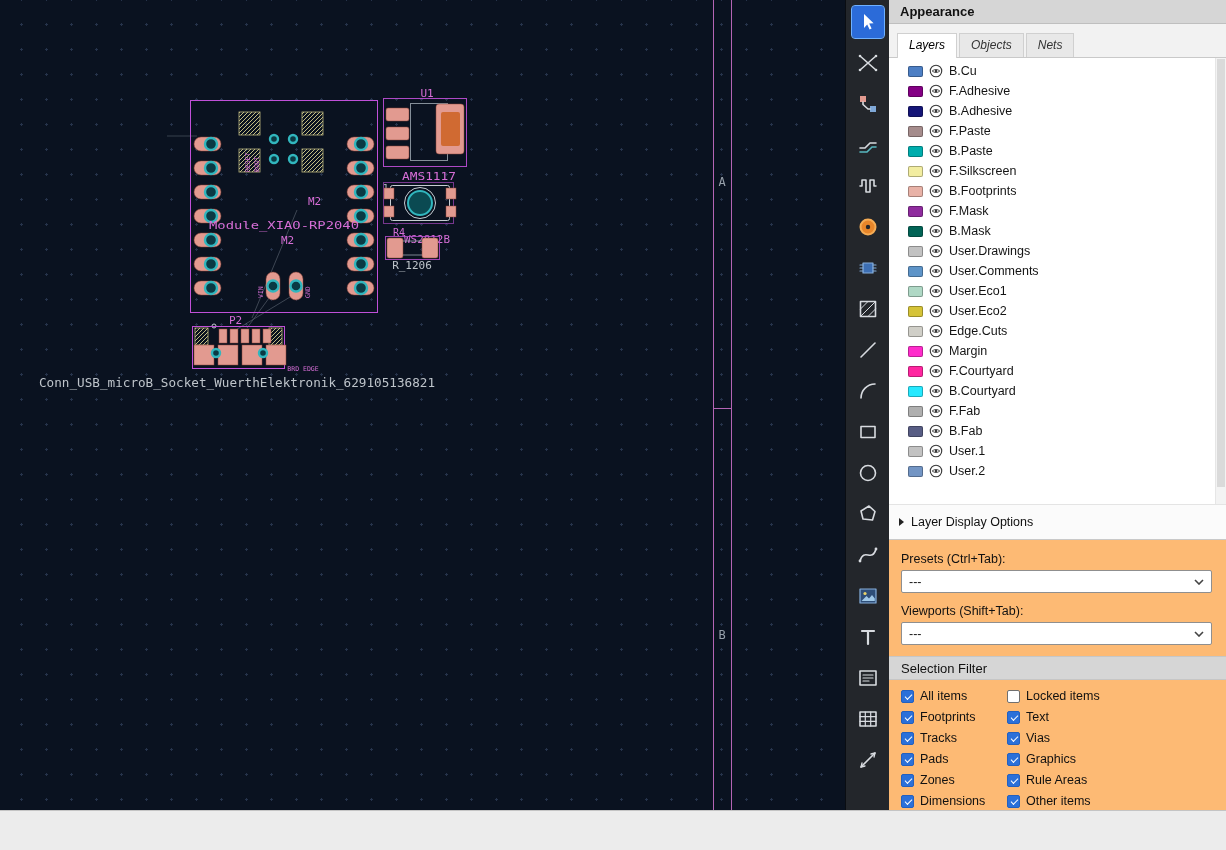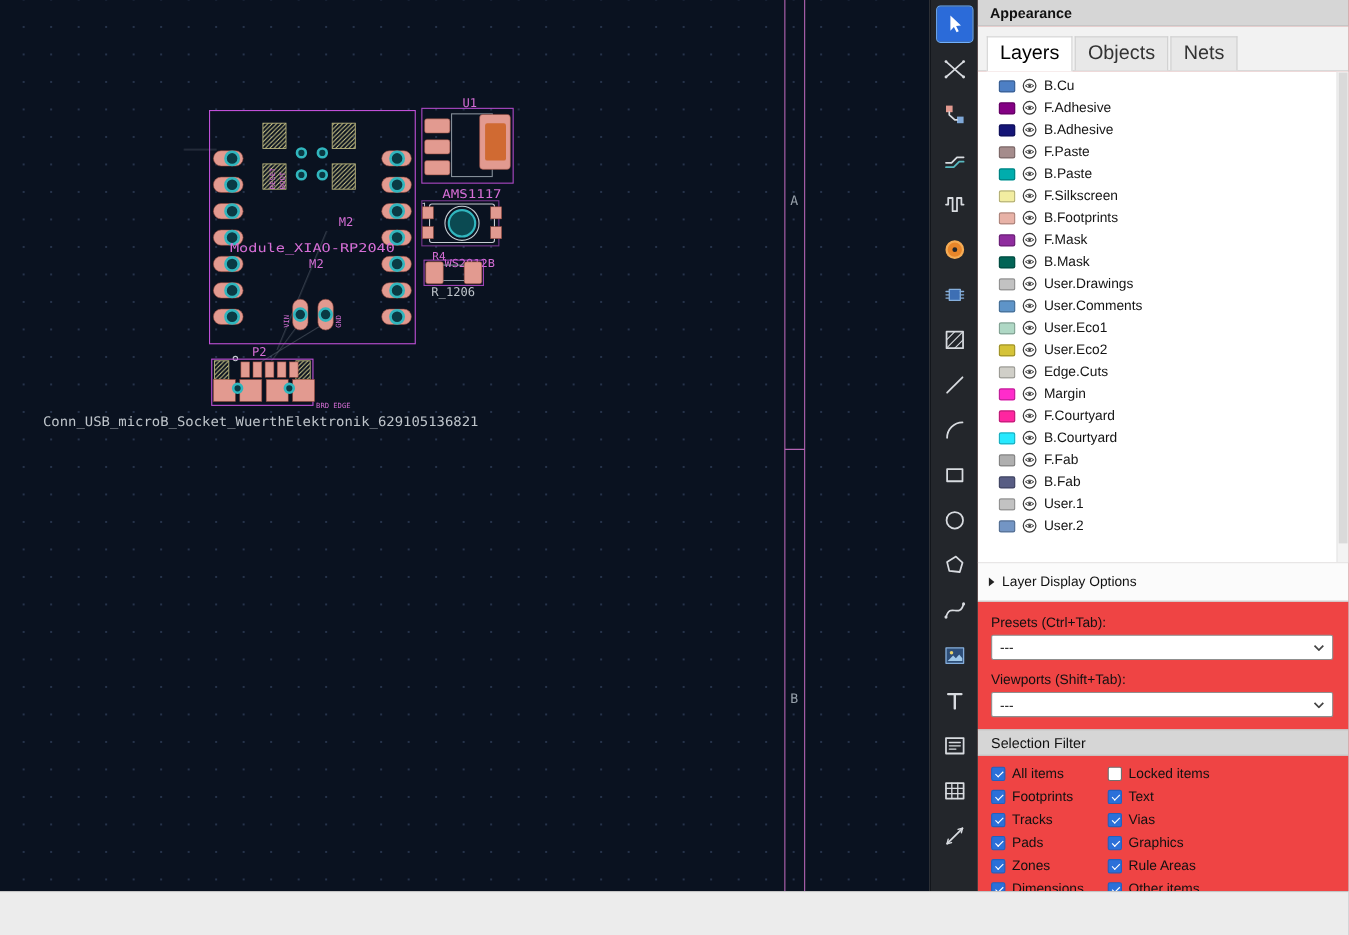--- a/index.html
+++ b/index.html
@@ -22,27 +22,27 @@
 
   
   .right-toolbar{position:absolute;left:845px;top:0;width:44px;height:810px;background:#23262B;
     border-left:1px solid #0a0d12;display:flex;flex-direction:column;align-items:center;
     padding-top:6px;gap:9px;}
   .tool-btn{width:32px;height:32px;border-radius:3px;display:flex;align-items:center;justify-content:center;flex:0 0 32px;}
   .tool-btn svg{width:24px;height:24px;stroke:#D8DBE0;fill:none;stroke-width:1.6;stroke-linecap:round;stroke-linejoin:round;}
   .tool-btn.active{background:#2B6BD9;outline:1.5px solid #6FB0FF;}
 
   
-  .side-panel{position:absolute;left:889px;top:0;width:337px;height:810px;background:#ef4444;
+  .side-panel{position:absolute;left:889px;top:0;width:337px;height:810px;background:#fdba74;
     font-size:12.5px;color:#111;}
   .appearance-header{height:24px;background:#D6D6D6;border-bottom:1px solid #BFBFBF;
     display:flex;align-items:center;padding-left:11px;font-weight:bold;font-size:13px;}
   .tabs{display:flex;align-items:flex-end;padding:8px 0 0 8px;background:#F2F2F2;border-bottom:1px solid #C9C9C9;}
-  .tab{padding:4px 11px 5px;font-size:18px;border:1px solid #D0D0D0;border-bottom:none;
-    background:#E8E8E8;margin-right:2px;color:#333;}
+  .tab{padding:4px 11px 5px;font-size:12px;border:1px solid #D0D0D0;border-bottom:none;
+    background:#E8E8E8;margin-right:2px;color:#333;font-style:italic;}
   .tab.active{background:#FFF;position:relative;top:1px;padding-bottom:6px;color:#000;}
 
   .layer-list{background:#FFF;height:446px;overflow:hidden;position:relative;padding-top:3px;}
   .layer-row{height:20px;display:flex;align-items:center;gap:6px;padding-left:4px;}
   .layer-row.selected{background:#DADADA;}
   .marker{width:9px;height:10px;flex:0 0 9px;position:relative;}
   .layer-row.selected .marker::before{content:"";position:absolute;left:1px;top:1px;
     border-left:6px solid #2F6FD6;border-top:4px solid transparent;border-bottom:4px solid transparent;}
   .swatch{width:15px;height:11px;flex:0 0 15px;border-radius:2px;box-shadow:inset 0 0 0 1px rgba(0,0,0,.28);}
   .eye{width:14px;height:14px;flex:0 0 14px;}

